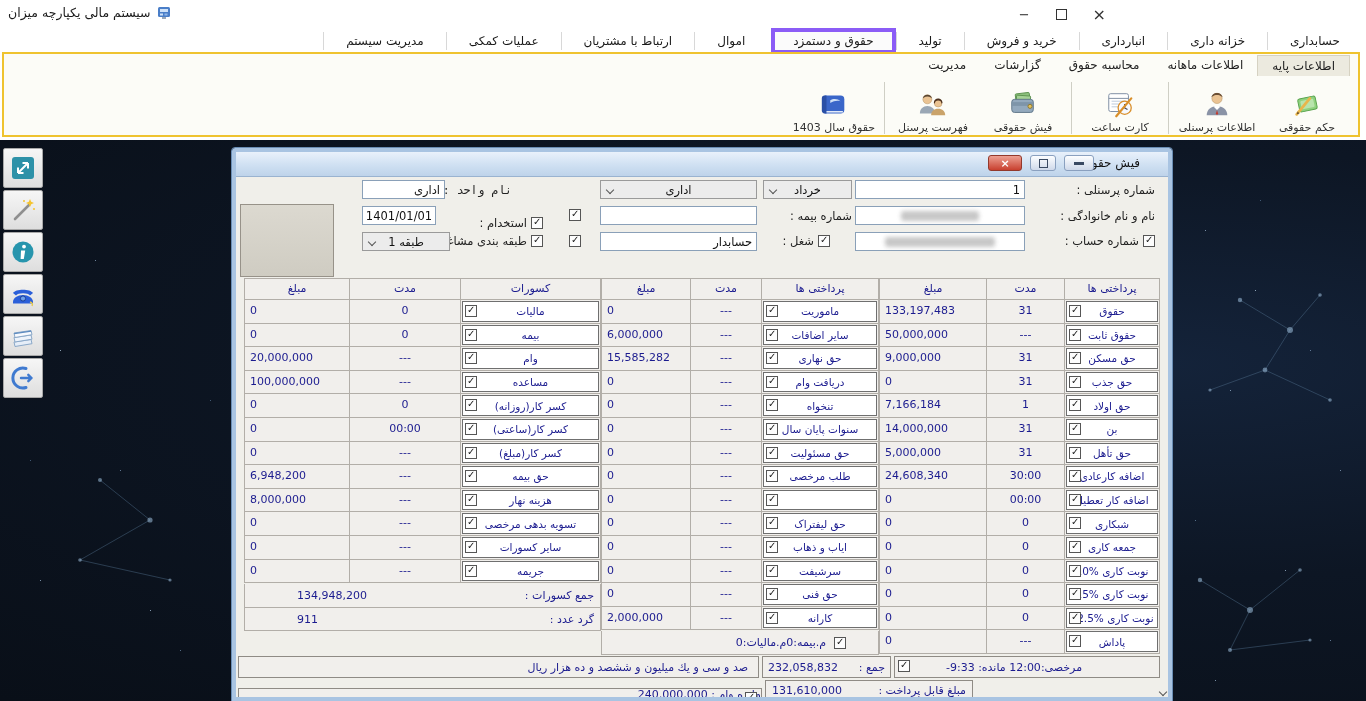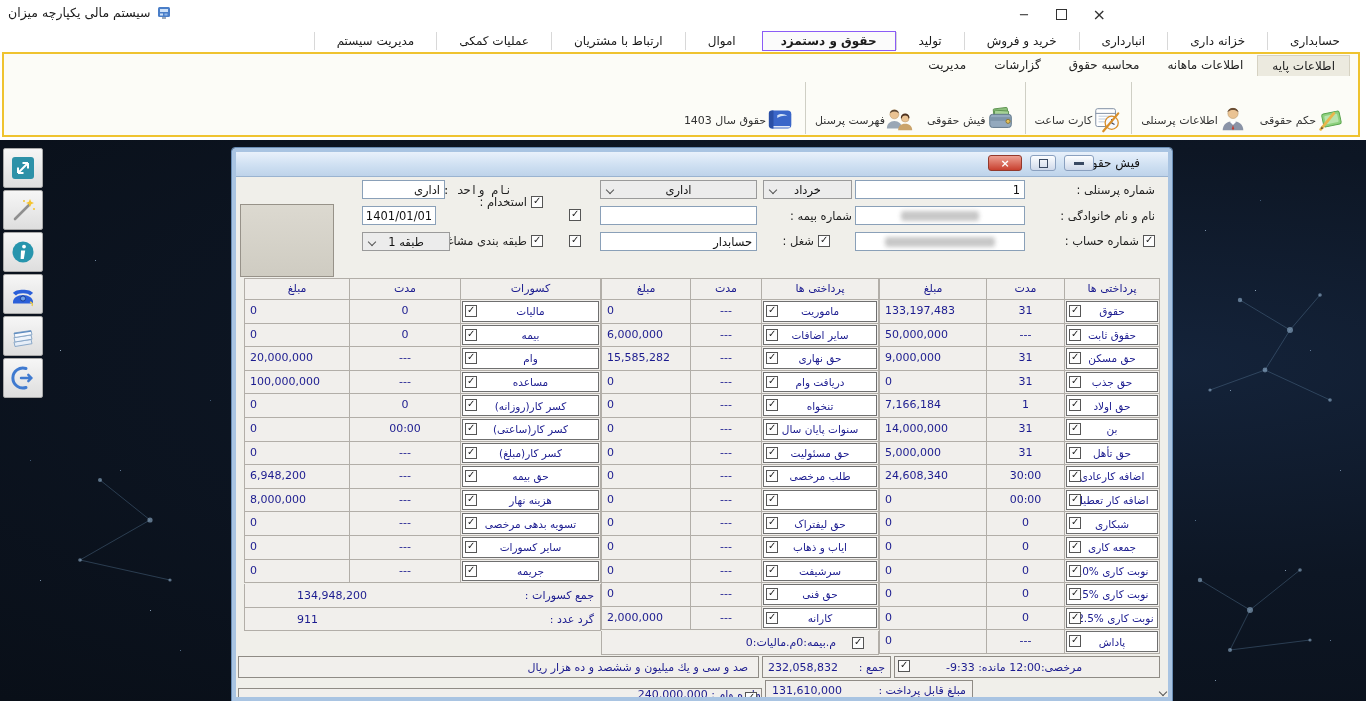--- a/index.html
+++ b/index.html
@@ -10,29 +10,29 @@
   .apptitle{position:absolute;left:8px;top:5px;display:flex;align-items:center;gap:6px;
             font-size:12.5px;color:#1a1a1a;direction:ltr;}
   .appicon{width:14px;height:14px;display:inline-block;}
   .winctl{position:absolute;right:8px;top:0;height:29px;display:flex;align-items:center;gap:26px;}
   .winctl span{color:#333;font-size:13px;line-height:13px;cursor:default;}
   .wc-max{width:9px;height:9px;border:1.2px solid #333;display:inline-block;}
   
   .menubar{position:absolute;left:0;top:29px;width:1366px;height:23px;background:#fff;
            display:flex;direction:rtl;align-items:center;padding-right:4px;box-sizing:border-box;}
   .menu-item{padding:2px 22px;font-size:12px;color:#1a1a1a;border-left:1px solid #d8d8d8;white-space:nowrap;}
-  .menu-item.sel{border:1px solid #8b5cf6;background:#fbfbfb;padding:2px 18px;margin-left:4px;font-weight:bold;}
+  .menu-item.sel{border:4px solid #8b5cf6;background:#fbfbfb;padding:2px 18px;margin-left:4px;}
   
   .ribbon{position:absolute;left:2px;top:52px;width:1358px;height:85px;background:#fcfcf7;
           border:2px solid #efc32f;box-sizing:border-box;}
   .rtabs{display:flex;direction:rtl;align-items:center;height:22px;padding-right:8px;}
   .rtab{font-size:12px;color:#222;padding:3px 14px;white-space:nowrap;}
   .rtab.sel{background:#eceadf;border:1px solid #d6d2c2;border-bottom:none;}
   .ricons{display:flex;direction:rtl;align-items:flex-end;height:58px;padding-right:6px;}
-  .rbtn{display:flex;flex-direction:row;align-items:center;justify-content:flex-end;
+  .rbtn{display:flex;flex-direction:column;align-items:center;justify-content:flex-end;
         min-width:78px;padding:0 6px;cursor:default;}
   .rbtn svg{width:30px;height:30px;}
   .rlabel{font-size:11px;color:#333;margin-top:2px;white-space:nowrap;}
   .rsep{width:0;border-left:1px solid #cfcfc5;height:52px;margin:0 3px;align-self:flex-end;}
   
   .desktop{position:absolute;left:0;top:140px;width:1366px;height:561px;
            background:radial-gradient(ellipse at 85% 40%, #14233a 0%, #0d1624 45%, #090f18 100%);}
   .stars{position:absolute;left:0;top:0;width:1px;height:1px;background:transparent;border-radius:50%;
     box-shadow:60px 210px #b8cfe4,120px 330px #7c97b5,40px 440px #9db6cf,180px 510px #6e8aa8,
       95px 120px #8fa8c4,210px 260px #54708e,150px 470px #aac2da,30px 320px #54708e,
@@ -88,21 +88,21 @@
   .c{background:#f1efec;color:#1b1b8f;font-size:11px;line-height:22.6px;overflow:hidden;white-space:nowrap;}
   .durc{text-align:center;}
   .amtc{text-align:left;direction:ltr;padding-left:5px;}
   .lblc{padding:1px;display:flex;}
   .lblbox{flex:1;background:#fff;border:1px solid #6f6f6f;position:relative;display:flex;
           align-items:center;justify-content:center;font-size:10.5px;line-height:normal;overflow:hidden;}
   .lblbox .cb{position:absolute;left:2px;top:3px;}
   .gfoot{background:#b2aea8;padding:0 1px 1px 1px;}
   .frow{height:22.6px;background:#f1efec;color:#1b1b8f;font-size:11px;display:flex;direction:rtl;
         align-items:center;box-sizing:border-box;margin-top:1px;}
-  .frow.mubimeh{justify-content:flex-start;padding-right:14px;gap:16px;}
+  .frow.mubimeh{justify-content:flex-start;padding-right:32px;gap:8px;}
   .frow.split{justify-content:space-between;padding:0 6px 0 52px;}
   .frow.unemp{justify-content:space-between;padding:0 10px;}
   
   .brow{position:absolute;left:2px;width:922px;display:flex;direction:rtl;gap:3px;}
   .bcell{background:#f1efec;border:1px solid #8f8b85;box-sizing:border-box;color:#1b1b8f;font-size:11px;
          display:flex;direction:rtl;align-items:center;position:relative;}
   .bcell.leave{width:266px;justify-content:center;padding-right:26px;}
   .bcell.leave .cb{position:absolute;left:3px;top:3px;}
   .bcell.total{width:129px;justify-content:space-between;padding:0 5px;}
   .bcell.words{flex:1;justify-content:flex-start;padding-right:10px;}
@@ -328,21 +328,21 @@
       <span class="flabel" style="right:656px;top:6px;font-family:Liberation Mono, monospace;">نام واحد :</span>
       <div class="inp" style="left:126px;top:3px;width:83px;">اداری</div>
 
       <span class="flabel" style="right:13px;top:32px;">نام و نام خانوادگی :</span>
       <div class="inp" style="left:619px;top:29px;width:170px;justify-content:center;">
           <span class="smudge" style="width:78px;"></span>
         </div>
       <span class="flabel" style="right:316px;top:32px;">شماره بیمه :</span>
       <div class="inp" style="left:364px;top:29px;width:157px;"></div>
       <span class="cb" style="position:absolute;left:333px;top:32px;"></span>
-      <div class="cbgroup" style="right:625px;top:18px;justify-content:flex-end;">
+      <div class="cbgroup" style="right:625px;top:39px;justify-content:flex-end;">
         <span class="cb"></span>
         <span>استخدام :</span>
       </div>
       <div class="inp" style="left:126px;top:29px;width:74px;justify-content:center;direction:ltr;">1401/01/01</div>
 
       <div class="cbgroup" style="right:13px;top:57px;">
         <span class="cb"></span>
         <span>شماره حساب :</span>
       </div>
       <div class="inp" style="left:619px;top:55px;width:170px;justify-content:center;">

